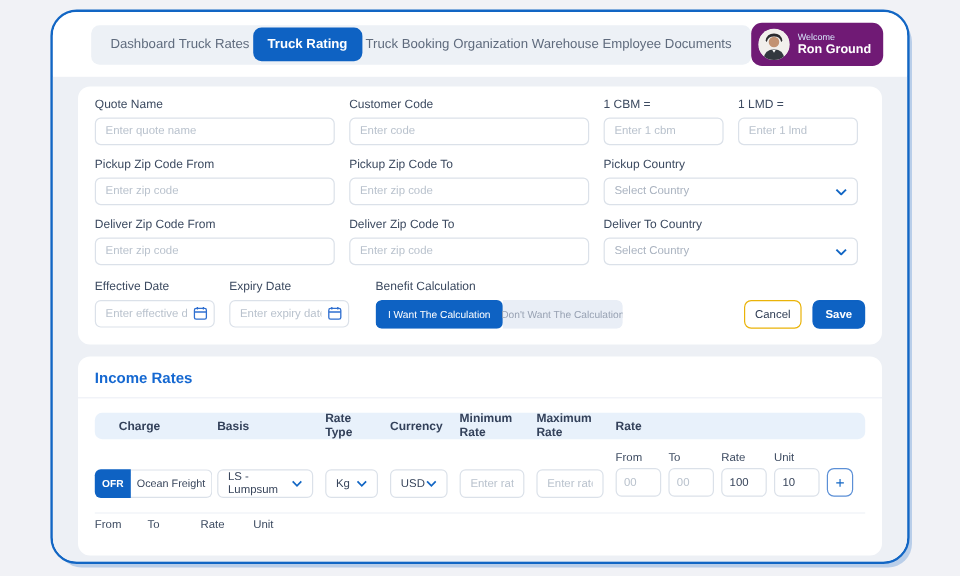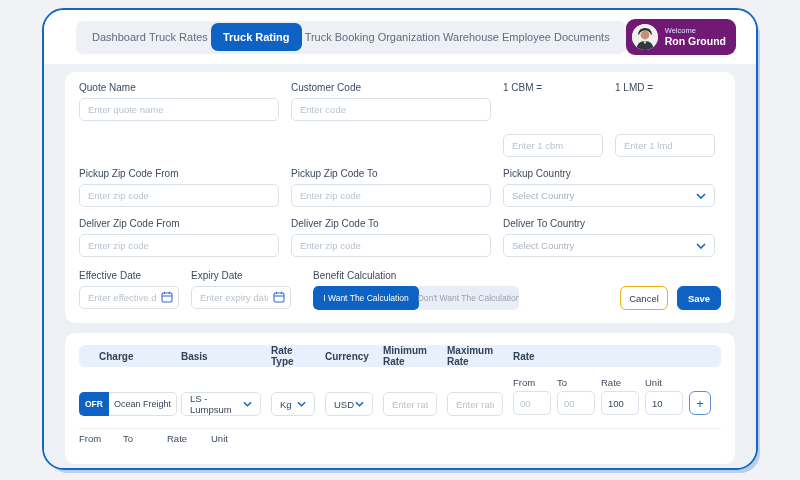--- a/index.html
+++ b/index.html
@@ -26,21 +26,21 @@
   
   .body-area { position:absolute; left:0; right:0; top:54px; bottom:0;
                background:#edf0f5; padding:8px 21px 10px; }
   .card { background:#fff; border-radius:10px; }
   .card-title { padding:11px 14px 9px; font-size:12.5px; font-weight:bold;
                 color:#1568d1; border-bottom:1px solid #eef1f7; }
   .card-body { padding:10px 14px 13px; }
   .form-row { display:flex; gap:12px; margin-bottom:11px; }
   .form-row:last-child { margin-bottom:0; }
   .f-col { display:flex; flex-direction:column; }
-  .w-lg { width:200px; } .w-md { width:100px;gap:36px; } .w-xl { width:212px; } .w-sm { width:100px; }
+  .w-lg { width:200px; } .w-md { width:100px; } .w-xl { width:212px; } .w-sm { width:100px; }
   .f-label { font-size:10px; color:#3c4a60; margin-bottom:5px; white-space:nowrap; }
   .inp { height:23px; border:1px solid #dbe1e9; border-radius:5px; padding:0 8px;
          font-size:9.5px; color:#39465c; background:#fff; width:100%;
          font-family:"Liberation Sans", sans-serif; outline:none; }
   .inp::placeholder { color:#b9c2cd; }
   .select { height:23px; border:1px solid #dbe1e9; border-radius:5px; background:#fff;
             display:flex; align-items:center; justify-content:space-between;
             padding:0 8px; font-size:9.5px; color:#aab3c0; cursor:pointer; }
   .datewrap { position:relative; }
   .datewrap .inp { padding-right:22px; }
@@ -222,20 +222,21 @@
           <div class="actions">
             <div class="btn cancel">Cancel</div>
             <div class="btn save">Save</div>
           </div>
         </div>
 
       </div>
     </div>
 
     <div class="card">
+      <div class="card-title">Income Rates</div>
       <div class="card-body" style="padding-top:12px;">
 
         <div class="inc-grid inc-head">
           <div class="hc">Charge</div>
           <div class="hc">Basis</div>
           <div class="hc">Rate Type</div>
           <div class="hc">Currency</div>
           <div class="hc">Minimum Rate</div>
           <div class="hc">Maximum Rate</div>
           <div class="hc">Rate</div>

